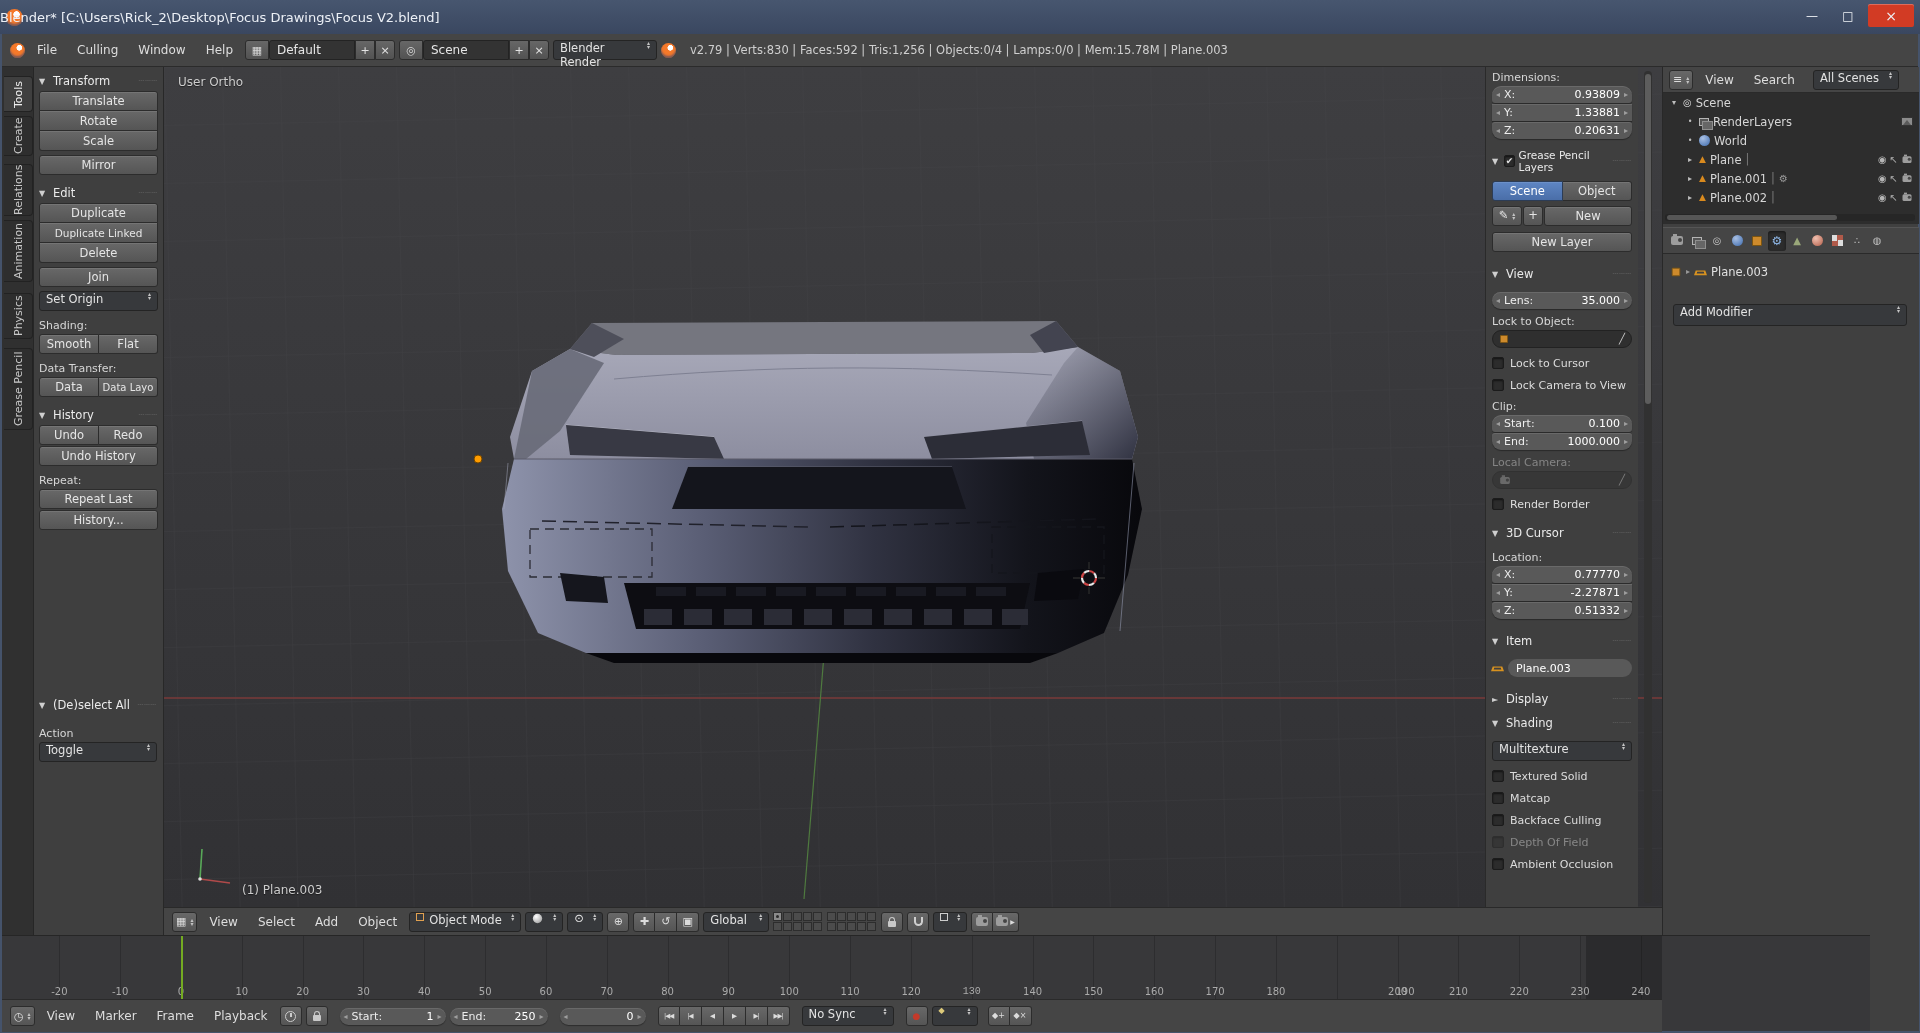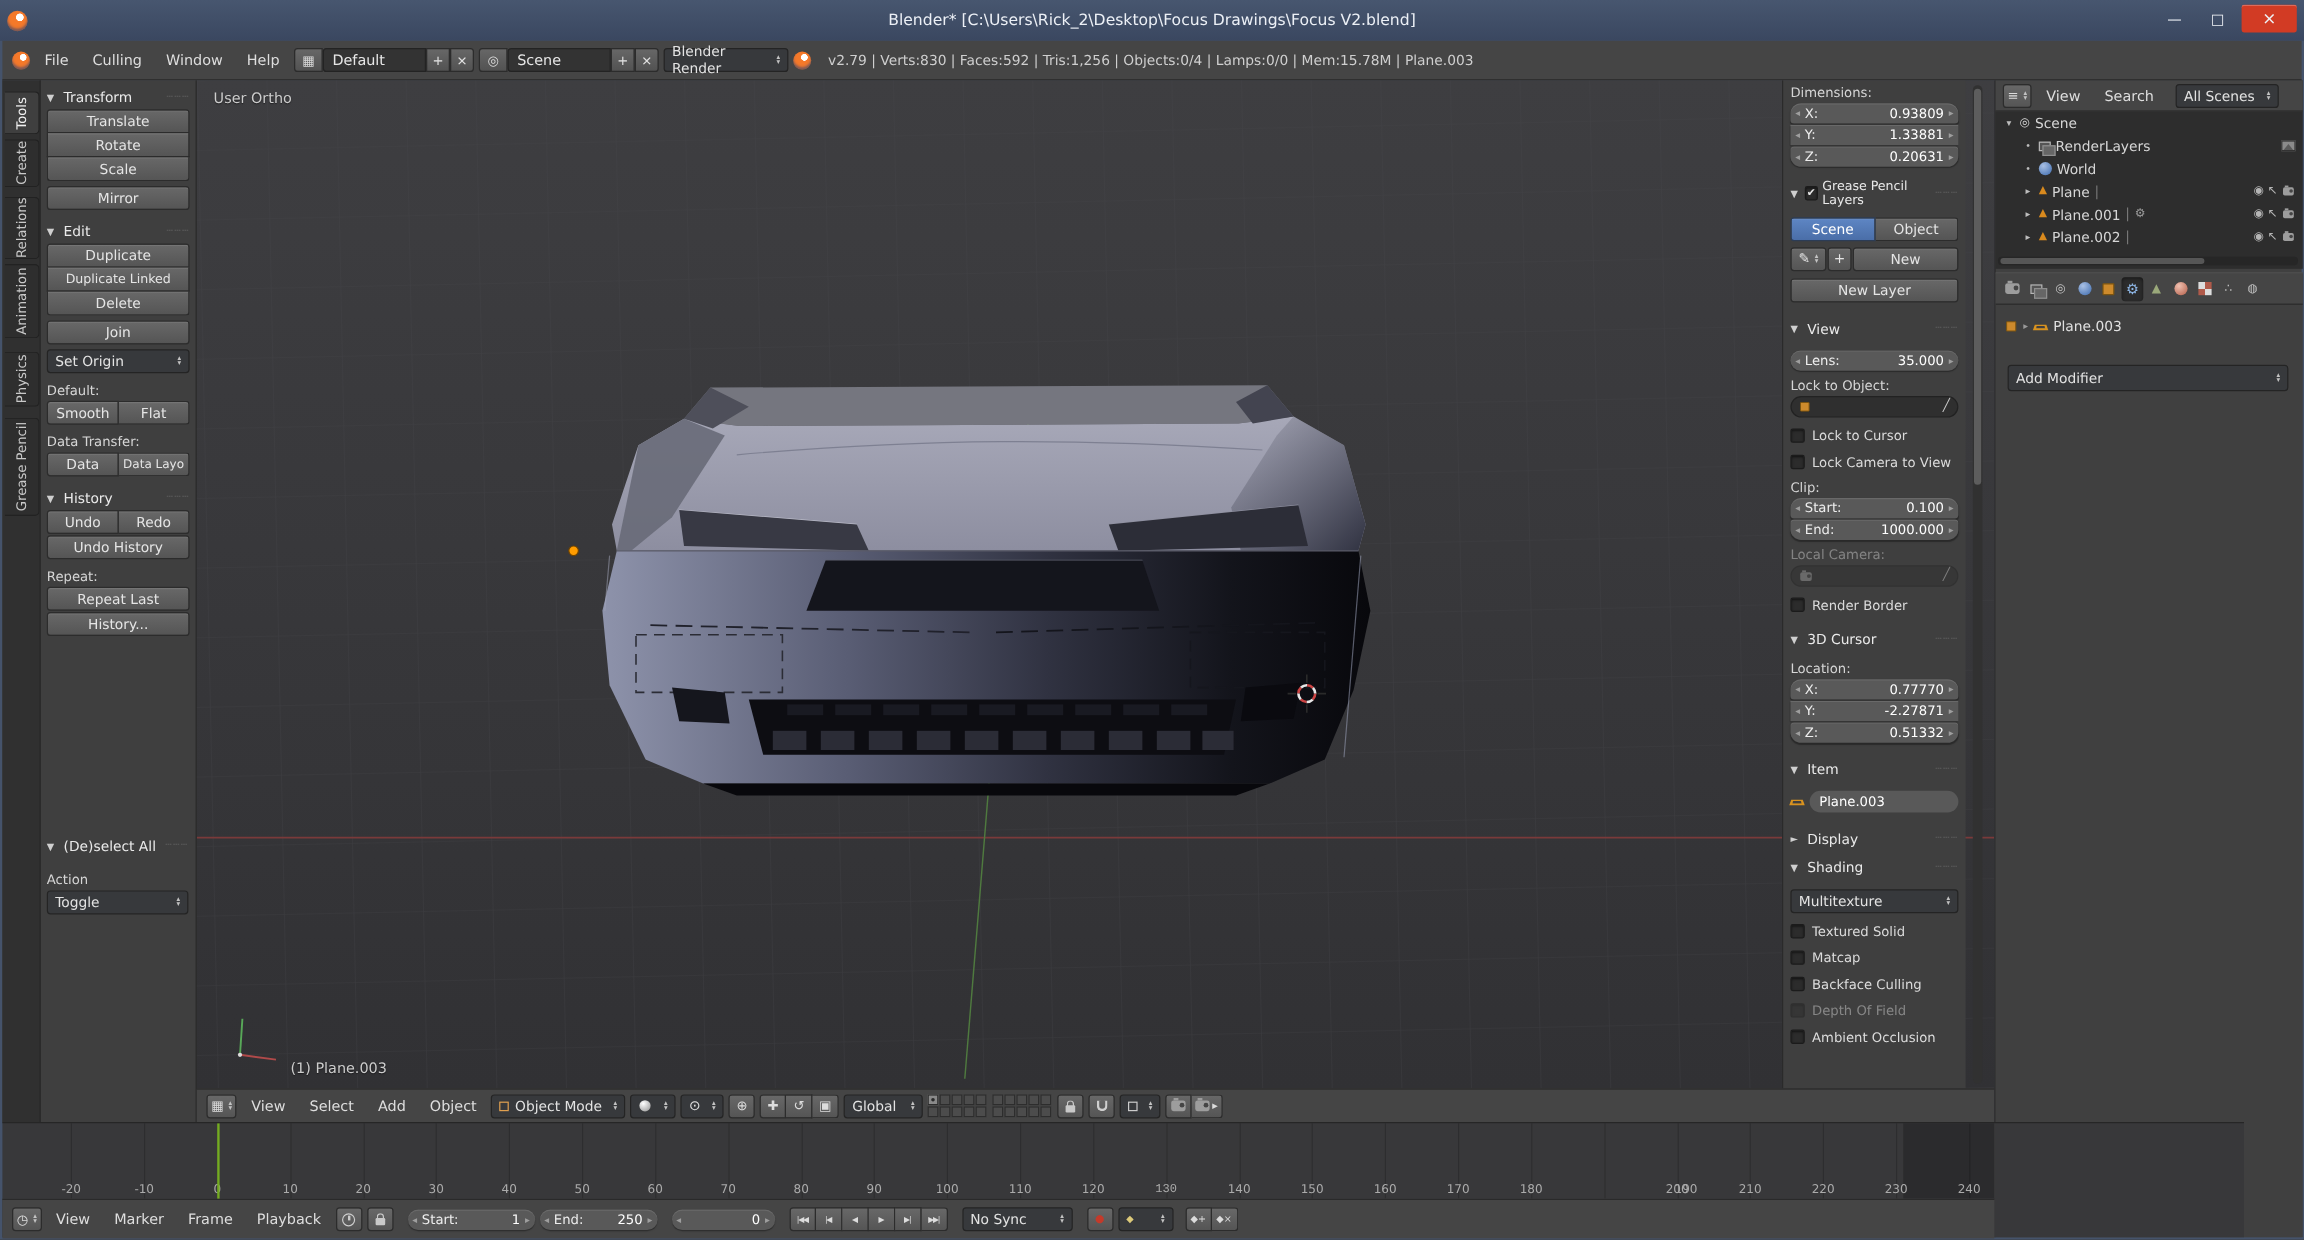--- a/index.html
+++ b/index.html
@@ -1,39 +1,39 @@
 <!DOCTYPE html>
 <html><head>
 <meta charset="utf-8">
 <style>
 *{margin:0;padding:0;box-sizing:border-box;user-select:none}
 html,body{width:1920px;height:1033px;overflow:hidden}
 body{background:#45536b;font-family:"DejaVu Sans","Liberation Sans",sans-serif;font-size:12px;color:#d8d8d8;position:relative}
 
 #titlebar{position:absolute;left:0;top:0;width:1920px;height:34px;background:linear-gradient(#47566f,#3a4760);display:flex;align-items:center;padding:0 6px}
-#titlebar .title{position:absolute;left:0;right:0;text-align:center;font-size:13px;color:#ecf0f6}
+#titlebar .title{position:absolute;left:0;right:0;text-align:left;font-size:13px;color:#ecf0f6}
 .blogo{width:17px;height:17px;border-radius:50%;background:radial-gradient(circle at 62% 32%,#ffffff 0 19%,#f5792a 22% 100%);box-shadow:inset 0 -2px 2px rgba(30,60,120,.55);display:inline-block}
 .wbtn{width:32px;height:23px;display:flex;align-items:center;justify-content:center;color:#eef1f5;font-size:12px;margin-left:4px;border-radius:2px;z-index:2}
 .wbtn.close{width:46px;background:#d23b24;box-shadow:inset 0 1px 0 rgba(255,255,255,.25);font-size:14px}
 #winbtns{position:absolute;right:6px;top:4px;display:flex}
 
 #infobar{position:absolute;left:2px;top:34px;width:1916px;height:33px;background:#454545;border-bottom:1px solid #2b2b2b;display:flex;align-items:center;gap:4px;padding:0 8px}
 .hmenu{padding:3px 8px;color:#dedede;border-radius:3px}
 .widbox{display:flex;align-items:center}
 .tfield{height:20px;background:#333;border:1px solid #232323;border-radius:3px 0 0 3px;display:flex;align-items:center;padding:0 7px;color:#e6e6e6;min-width:86px}
 .sqbtn{width:20px;height:20px;background:linear-gradient(#676767,#525252);border:1px solid #2c2c2c;display:flex;align-items:center;justify-content:center;color:#e3e3e3;font-size:11px}
 .sqbtn.endr{border-radius:0 3px 3px 0}
 .icbtn{width:24px;height:20px;background:linear-gradient(#676767,#525252);border:1px solid #2c2c2c;border-radius:3px 0 0 3px;display:flex;align-items:center;justify-content:center;color:#d8d8d8;font-size:11px}
 #stats{color:#cfcfcf;font-size:11.5px;margin-left:10px;white-space:nowrap}
 
 .btn{height:20px;background:linear-gradient(#686868,#555);border:1px solid #2c2c2c;border-radius:3px;display:flex;align-items:center;justify-content:center;font-size:11.5px;color:#e5e5e5;box-shadow:inset 0 1px 0 rgba(255,255,255,.09)}
 .grp .btn{border-radius:0;border-top-width:0}
 .grp .btn:first-child{border-radius:3px 3px 0 0;border-top-width:1px}
 .grp .btn:last-child{border-radius:0 0 3px 3px}
-.drop{background:#37393c;border:1px solid #242424;display:flex;align-items:center;padding:0 6px;height:20px;border-radius:3px;color:#e3e3e3;font-size:11.5px}
+.drop{background:#37393c;border:1px solid #242424;display:flex;align-items:flex-start;padding:0 6px;height:20px;border-radius:3px;color:#e3e3e3;font-size:11.5px}
 .drop .updown{margin-left:auto}
 .updown{display:flex;flex-direction:column;font-size:6px;line-height:4px;color:#c4c4c4;margin-left:4px}
 .updown::before{content:"▴"}.updown::after{content:"▾"}
 .phead{display:flex;align-items:center;gap:4px;font-size:11.5px;color:#eaeaea;height:16px}
 .tri{font-size:8px;color:#cfcfcf;width:10px}
 .grip{margin-left:auto;color:#5d5d5d;font-size:9px;letter-spacing:1px}
 .lab{font-size:11px;color:#d6d6d6;height:13px}
 .dim{opacity:.45}
 .nfield{height:17px;background:#595959;border-radius:9px;display:flex;align-items:center;padding:0 4px;font-size:11px;color:#fff;box-shadow:inset 0 1px 0 rgba(255,255,255,.1),0 1px 1px rgba(0,0,0,.35)}
 .nfield .nlab{color:#ededed;margin-left:4px}
@@ -220,21 +220,21 @@
       <div class="btn">Delete</div>
     </div>
     <div class="sp4"></div>
     <div class="btn">Join</div>
     <div class="sp4"></div>
     <div class="drop">
         <span>Set Origin</span>
         <span class="updown"></span>
       </div>
     <div class="sp8"></div>
-    <div class="lab">Default:</div>
+    <div class="lab">Shading:</div>
     <div class="toggle2 mt2">
       <div class="btn">Smooth</div>
       <div class="btn">Flat</div>
     </div>
     <div class="sp8"></div>
     <div class="lab">Data Transfer:</div>
     <div class="toggle2 mt2">
       <div class="btn">Data</div>
       <div class="btn" style="font-size:10px">Data Layo</div>
     </div>

